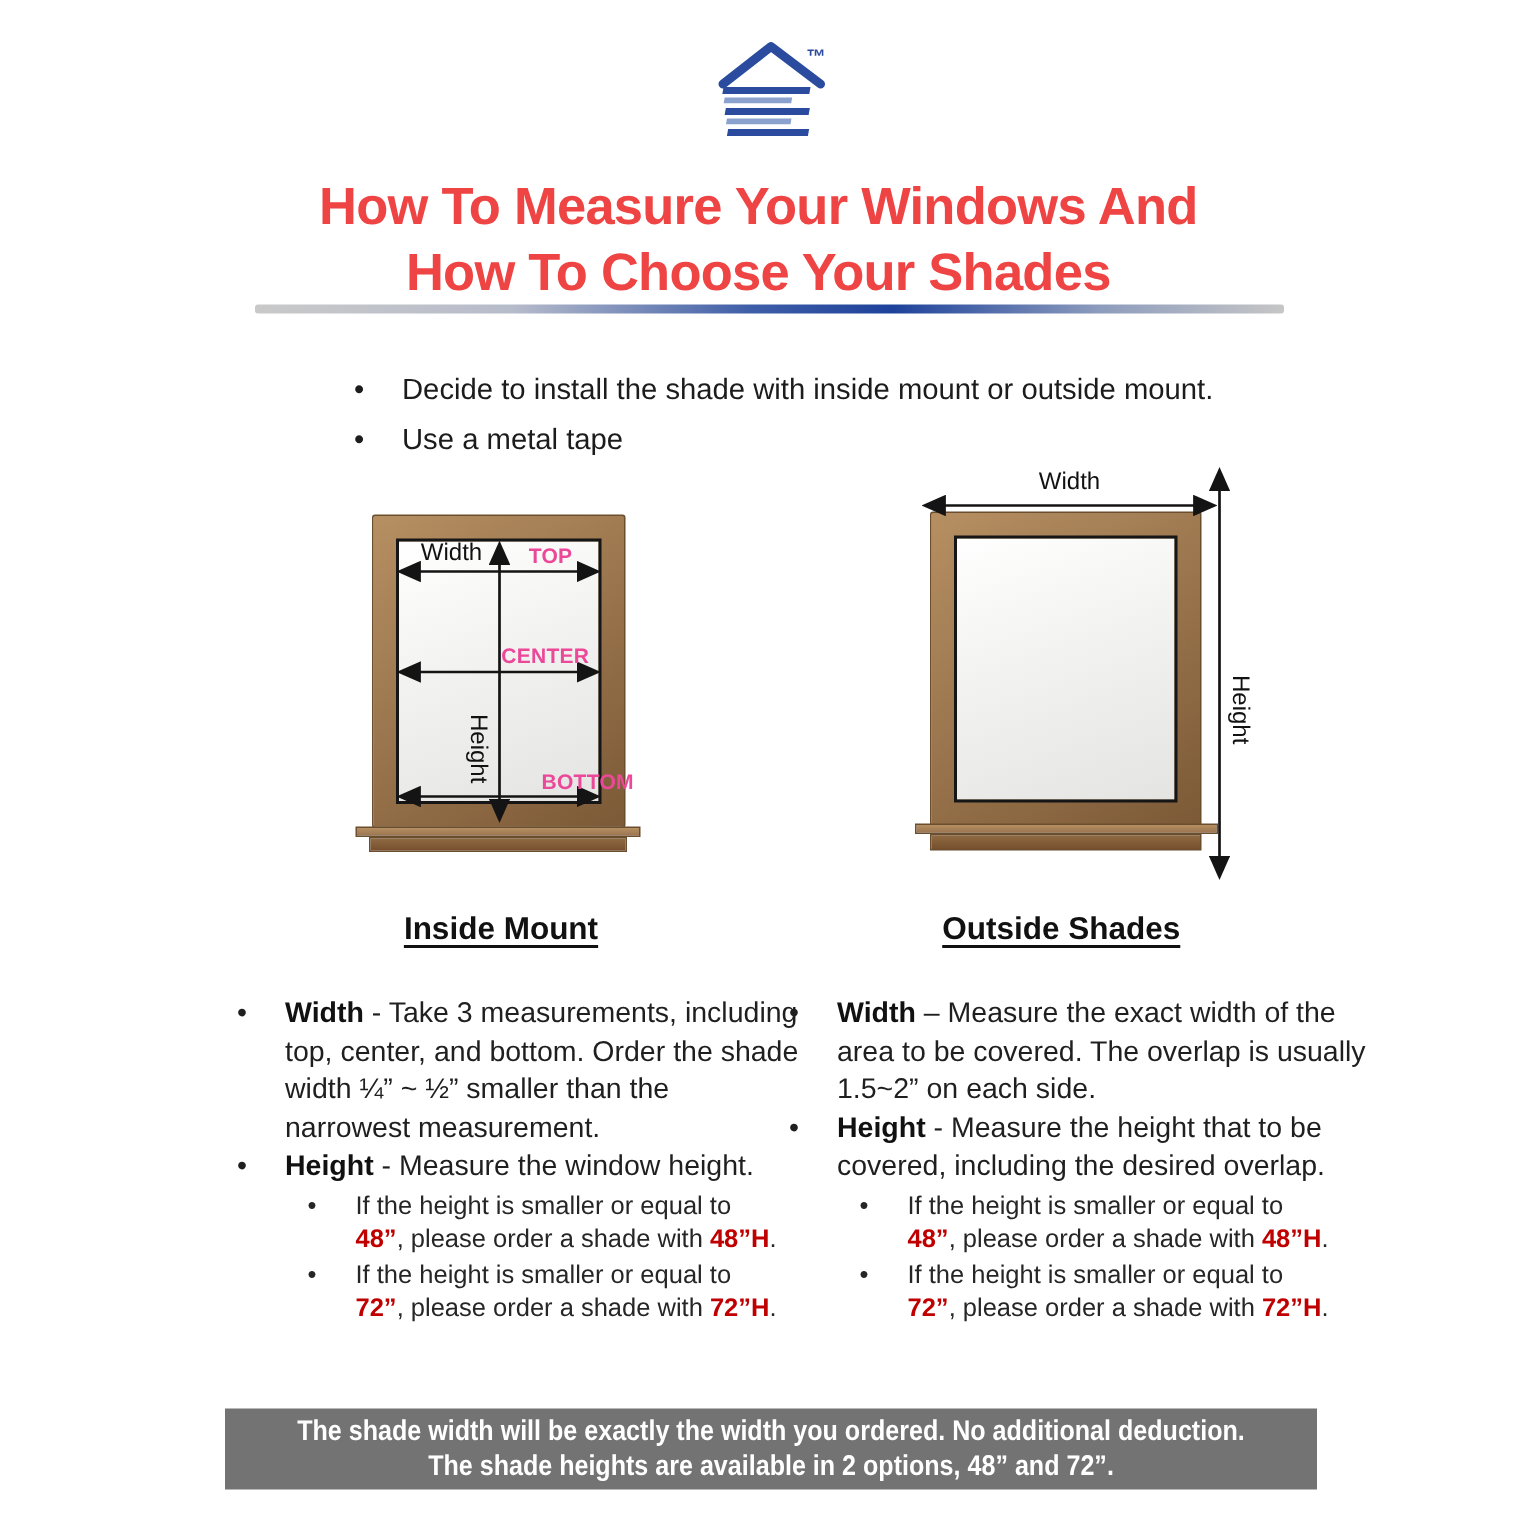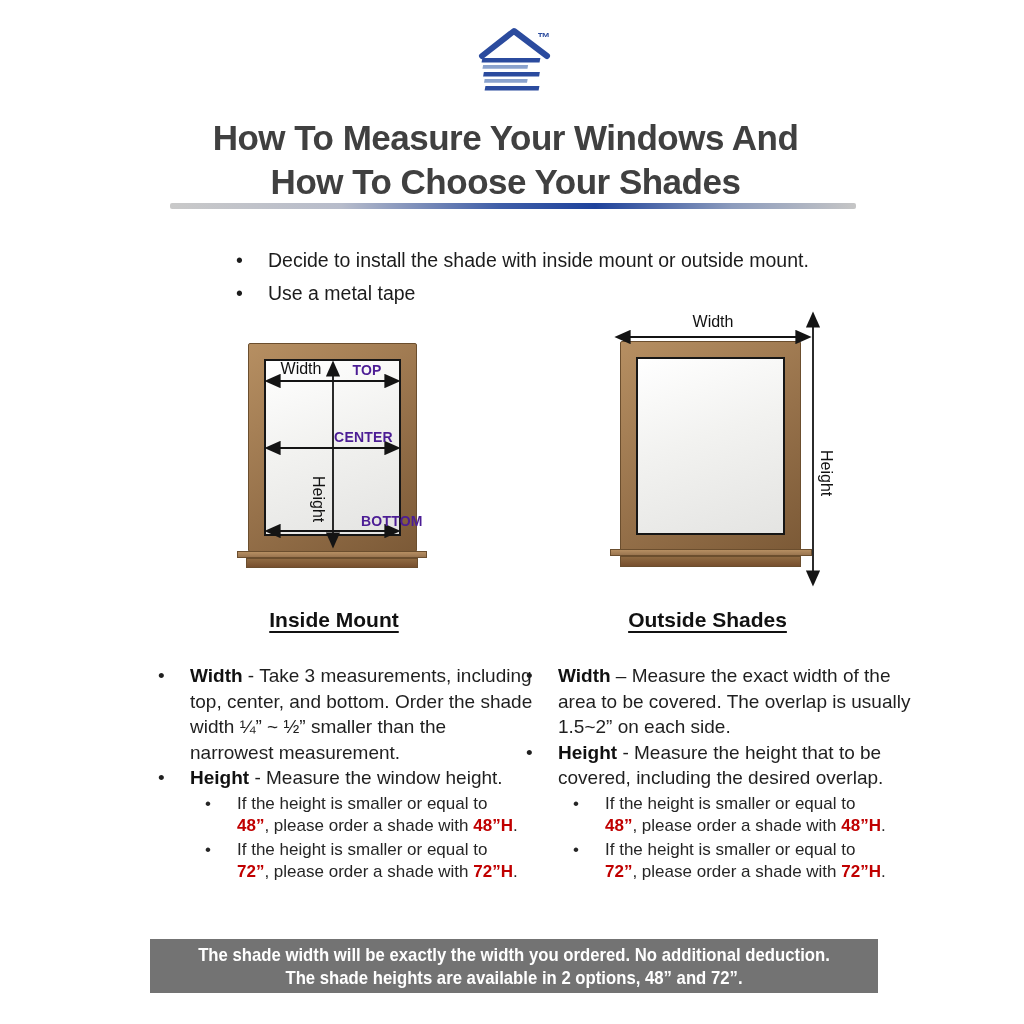--- a/index.html
+++ b/index.html
@@ -9,21 +9,21 @@
   
   .logo { position:absolute; top:24px; left:0; width:1024px;
     display:flex; justify-content:center; align-items:flex-start; }
   .logo-icon { margin-right:-16px; margin-top:2px; }
   .brand { font-size:46px; font-weight:bold; font-style:italic;
     color:#2b4b9e; letter-spacing:-1px; line-height:66px; }
   .tm { font-size:13px; font-weight:bold; color:#2b4b9e; margin-top:6px; }
 
   
   .title { position:absolute; top:116px; left:0; width:1011px; text-align:center;
-    font-size:35px; font-weight:bold; color:#404040; line-height:44px; letter-spacing:-0.5px; }
+    font-size:35px; font-weight:bold; color:#ef4444; line-height:44px; letter-spacing:-0.5px; }
   .divider { position:absolute; top:203px; left:170px; width:686px; height:6px;
     background:linear-gradient(90deg,#c9c9c9 0%,#b7bccb 25%,#3f5ea8 48%,#1e429b 62%,#8d9cbd 82%,#c6c6c6 100%);
     border-radius:2px; }
 
   
   .intro { position:absolute; top:247px; left:236px; width:660px; }
   .intro-row { display:flex; font-size:19.5px; color:#1c1c1c; margin-bottom:7px; line-height:26px;}
   .intro-row .dot { width:32px; text-align:left; }
 
   
@@ -31,21 +31,21 @@
   .diagram * { position:absolute; }
   .frame { background:linear-gradient(145deg,#b68f62 0%,#96714a 55%,#7c5a37 100%);
     border:1px solid #6b4e2e; border-radius:2px; }
   .glass { border:2.5px solid #161616;
     background:linear-gradient(160deg,#ffffff 0%,#f2f2f0 45%,#e4e4e2 100%); }
   .sill-lip { background:linear-gradient(#b68f62,#9a7550); border:1px solid #6b4e2e; }
   .sill-apron { background:linear-gradient(#8f6a42,#774f2e); border:1px solid #6b4e2e; }
   .arrow-svg { left:0; top:0; }
   .dlabel { font-size:15px; color:#111; text-align:center; }
   .dlabel.big { font-size:16px; }
-  .dlabel.blue { color:#4c1d95; font-weight:bold; font-size:14px; letter-spacing:0.2px; }
+  .dlabel.blue { color:#ec4899; font-weight:bold; font-size:14px; letter-spacing:0.2px; }
   .vtext { writing-mode:vertical-rl; font-size:16px; color:#111; text-align:center; }
 
   
   .mount-head { position:absolute; top:608px; text-align:center; font-size:21px;
     font-weight:bold; color:#111; text-decoration:underline;
     text-decoration-thickness:2px; text-underline-offset:4px; }
 
   
   .col { position:absolute; top:663px; font-size:19px; color:#1f1f1f; line-height:25.5px; }
   .item { position:relative; padding-left:38px; }

